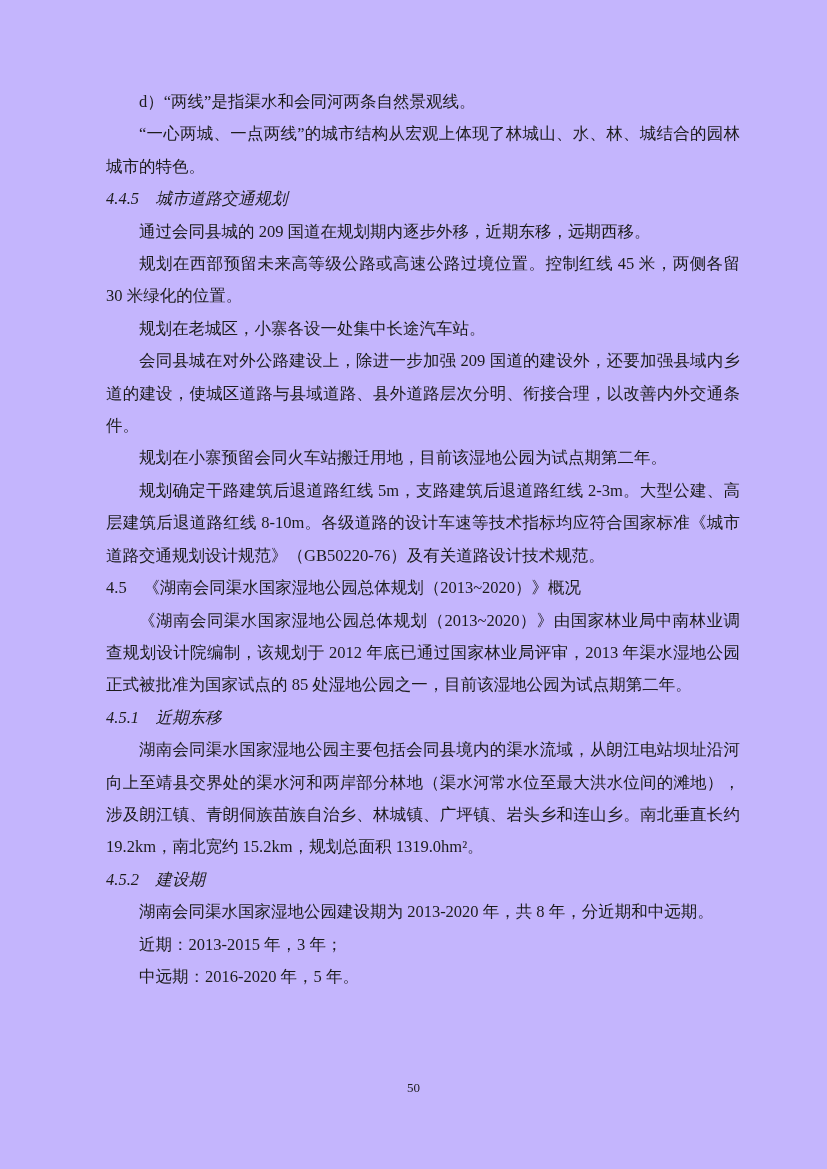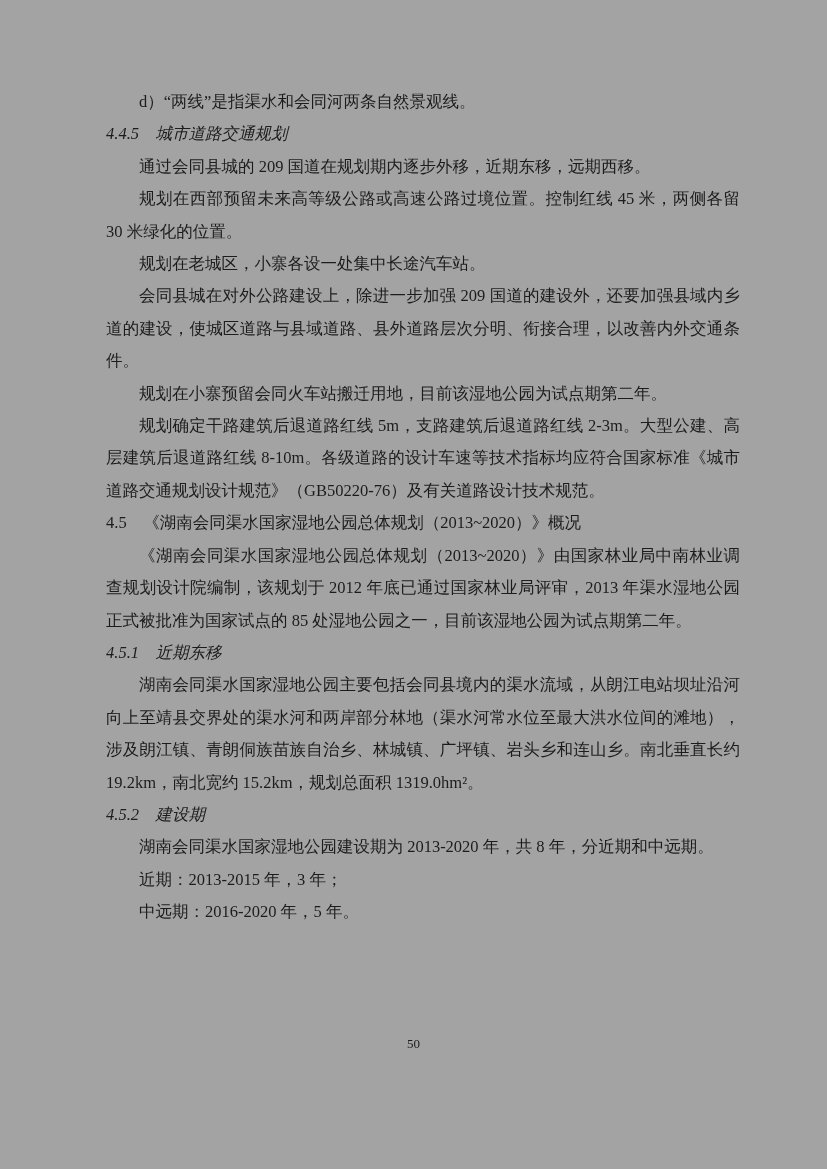--- a/index.html
+++ b/index.html
@@ -4,21 +4,21 @@
 <style>
   html, body {
     margin: 0;
     padding: 0;
     background: #ffffff;
   }
   .page {
     position: relative;
     width: 827px;
     height: 1169px;
-    background: #a3a3a3;
+    background: #c4b5fd;
     overflow: hidden;
     font-family: "Liberation Serif", "DejaVu Serif", serif;
     color: #1c1c1c;
   }
   .content {
     position: absolute;
     left: 106px;
     top: 86px;
     width: 634px;
     font-size: 16.5px;
@@ -38,33 +38,34 @@
     font-weight: normal;
     font-style: italic;
   }
   .heading-bold {
     text-indent: 0;
     font-weight: normal;
   }
   .footer {
     position: absolute;
     left: 0;
-    top: 1036px;
+    top: 1080px;
     width: 100%;
     text-align: center;
     font-size: 13px;
     color: #1c1c1c;
   }
 </style>
 </head>
 <body>
 
 <div class="page">
   <div class="content">
     <p class="para">d）“两线”是指渠水和会同河两条自然景观线。</p>
+    <p class="para">“一心两城、一点两线”的城市结构从宏观上体现了林城山、水、林、城结合的园林城市的特色。</p>
     <p class="heading">4.4.5　城市道路交通规划</p>
     <p class="para">通过会同县城的 209 国道在规划期内逐步外移，近期东移，远期西移。</p>
     <p class="para">规划在西部预留未来高等级公路或高速公路过境位置。控制红线 45 米，两侧各留 30 米绿化的位置。</p>
     <p class="para">规划在老城区，小寨各设一处集中长途汽车站。</p>
     <p class="para">会同县城在对外公路建设上，除进一步加强 209 国道的建设外，还要加强县域内乡道的建设，使城区道路与县域道路、县外道路层次分明、衔接合理，以改善内外交通条件。</p>
     <p class="para">规划在小寨预留会同火车站搬迁用地，目前该湿地公园为试点期第二年。</p>
     <p class="para">规划确定干路建筑后退道路红线 5m，支路建筑后退道路红线 2-3m。大型公建、高层建筑后退道路红线 8-10m。各级道路的设计车速等技术指标均应符合国家标准《城市道路交通规划设计规范》（GB50220-76）及有关道路设计技术规范。</p>
     <p class="heading-bold">4.5　《湖南会同渠水国家湿地公园总体规划（2013~2020）》概况</p>
     <p class="para">《湖南会同渠水国家湿地公园总体规划（2013~2020）》由国家林业局中南林业调查规划设计院编制，该规划于 2012 年底已通过国家林业局评审，2013 年渠水湿地公园正式被批准为国家试点的 85 处湿地公园之一，目前该湿地公园为试点期第二年。</p>
     <p class="heading">4.5.1　近期东移</p>

